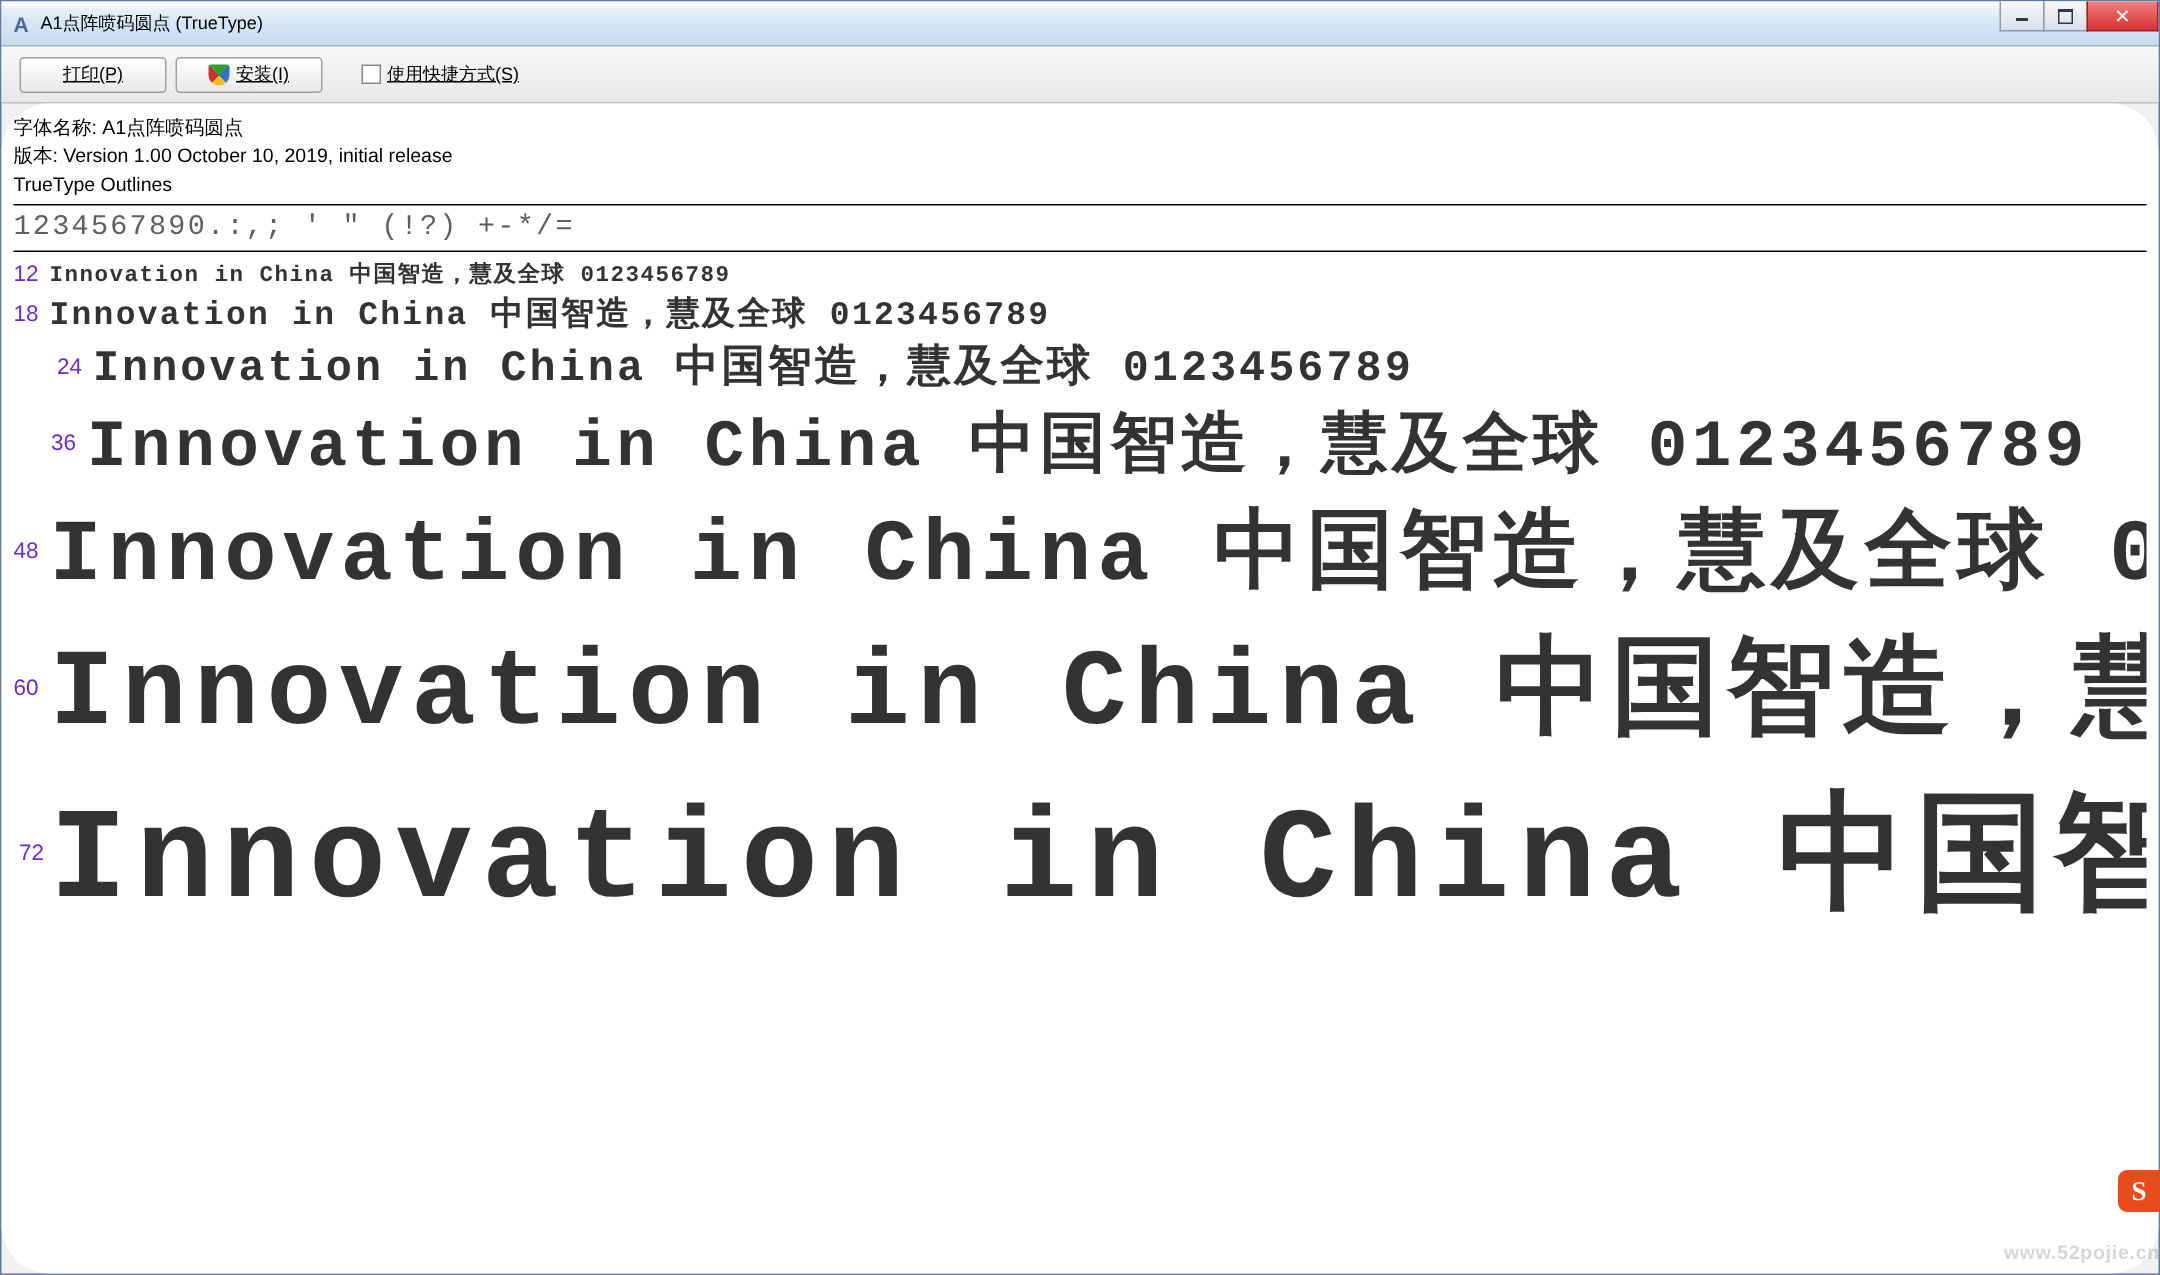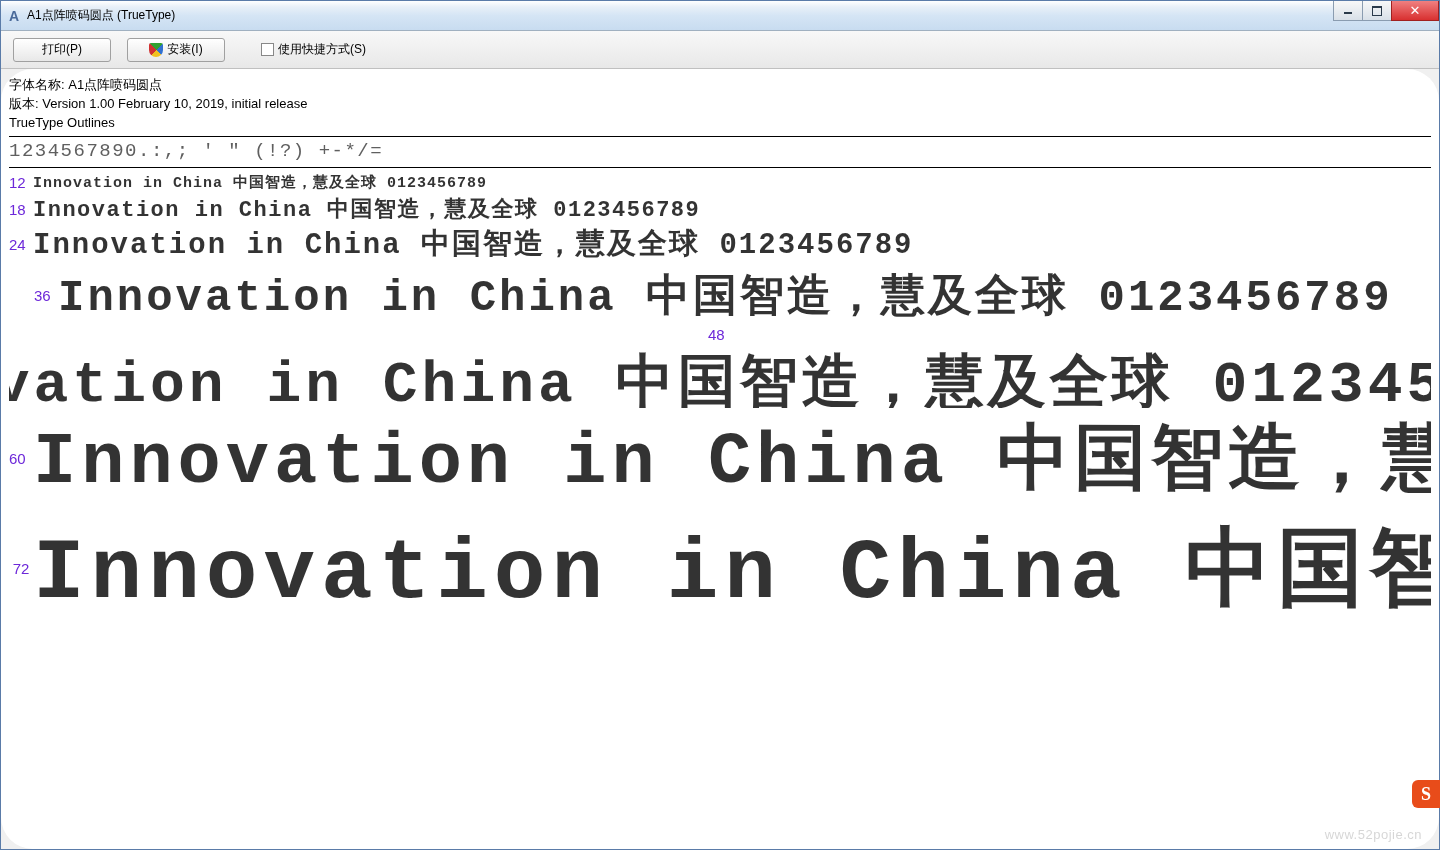--- a/index.html
+++ b/index.html
@@ -101,21 +101,22 @@
       border-top-right-radius: 0;
     }
     
     .toolbar {
       height: 38px;
       background: linear-gradient(to bottom, #f8f8f8, #e8e8e8);
       border-bottom: 1px solid #c0c0c0;
       display: flex;
       align-items: center;
       padding: 0 12px;
-      gap: 16px;
+      gap: 6px;
+      text-decoration: underline;
     }
     
     .tb-button {
       height: 24px;
       padding: 0 20px;
       border: 1px solid #a0a0a0;
       border-radius: 3px;
       background: linear-gradient(to bottom, #ffffff, #e8e8e8);
       font-size: 12px;
       cursor: pointer;
@@ -198,25 +199,25 @@
       letter-spacing: 2px;
       filter: contrast(0.75);
       white-space: nowrap;
       font-weight: bold;
     }
 
     .row-12 { height: 24px; }
     .row-12 .specimen-text { font-size: 15px; letter-spacing: 1px; }
     .row-18 { height: 30px; }
     .row-18 .specimen-text { font-size: 22px; letter-spacing: 1.5px; }
-    .row-24 { height: 40px; }
+    .row-24 { height: 40px; margin-left: 29px; }
     .row-24 .specimen-text { font-size: 29px; letter-spacing: 2px; }
     .row-36 { height: 62px; margin-left: 25px; }
     .row-36 .specimen-text { font-size: 44px; letter-spacing: 3px; }
-    .row-48 { height: 82px; flex-direction: column; }
+    .row-48 { height: 82px; }
     .row-48 .specimen-text { font-size: 58px; letter-spacing: 4px; }
     .row-60 { height: 100px; }
     .row-60 .specimen-text { font-size: 72px; letter-spacing: 5px; }
     .row-72 { height: 120px; text-align: center; }
     .row-72 .specimen-text { font-size: 86px; letter-spacing: 6px; }
 
     .overlay-badge {
       position: fixed;
       right: 0;
       bottom: 42px;
@@ -228,25 +229,26 @@
       display: flex;
       align-items: center;
       justify-content: center;
       font-size: 18px;
       font-weight: bold;
       font-family: serif;
     }
     
     .watermark {
       position: fixed;
-      right: 18px;
+      right: 0;
       bottom: 8px;
       color: rgba(120, 120, 120, 0.3);
       font-size: 13px;
       letter-spacing: 0.5px;
+      font-weight: bold;
     }
   </style>
 </head>
 <body>
 
 <div class="window">
 
   <div class="titlebar">
     <div class="titlebar-icon">A</div>
     <div class="titlebar-text">A1点阵喷码圆点 (TrueType)</div>
@@ -266,21 +268,21 @@
       <span>安装(I)</span>
     </button>
     <div class="checkbox-wrap">
       <div class="checkbox"></div>
       <span>使用快捷方式(S)</span>
     </div>
   </div>
 
   <div class="content">
     <div class="info-line">字体名称: A1点阵喷码圆点</div>
-    <div class="info-line">版本: Version 1.00 February 10, 2019, initial release</div>
+    <div class="info-line">版本: Version 1.00 October 10, 2019, initial release</div>
     <div class="info-line">TrueType Outlines</div>
 
     <hr class="divider">
 
     <div class="char-sample">1234567890.:,; ' " (!?) +-*/=</div>
 
     <hr class="divider">
 
     <div class="specimen-row row-12">
       <span class="size-label">12</span>

